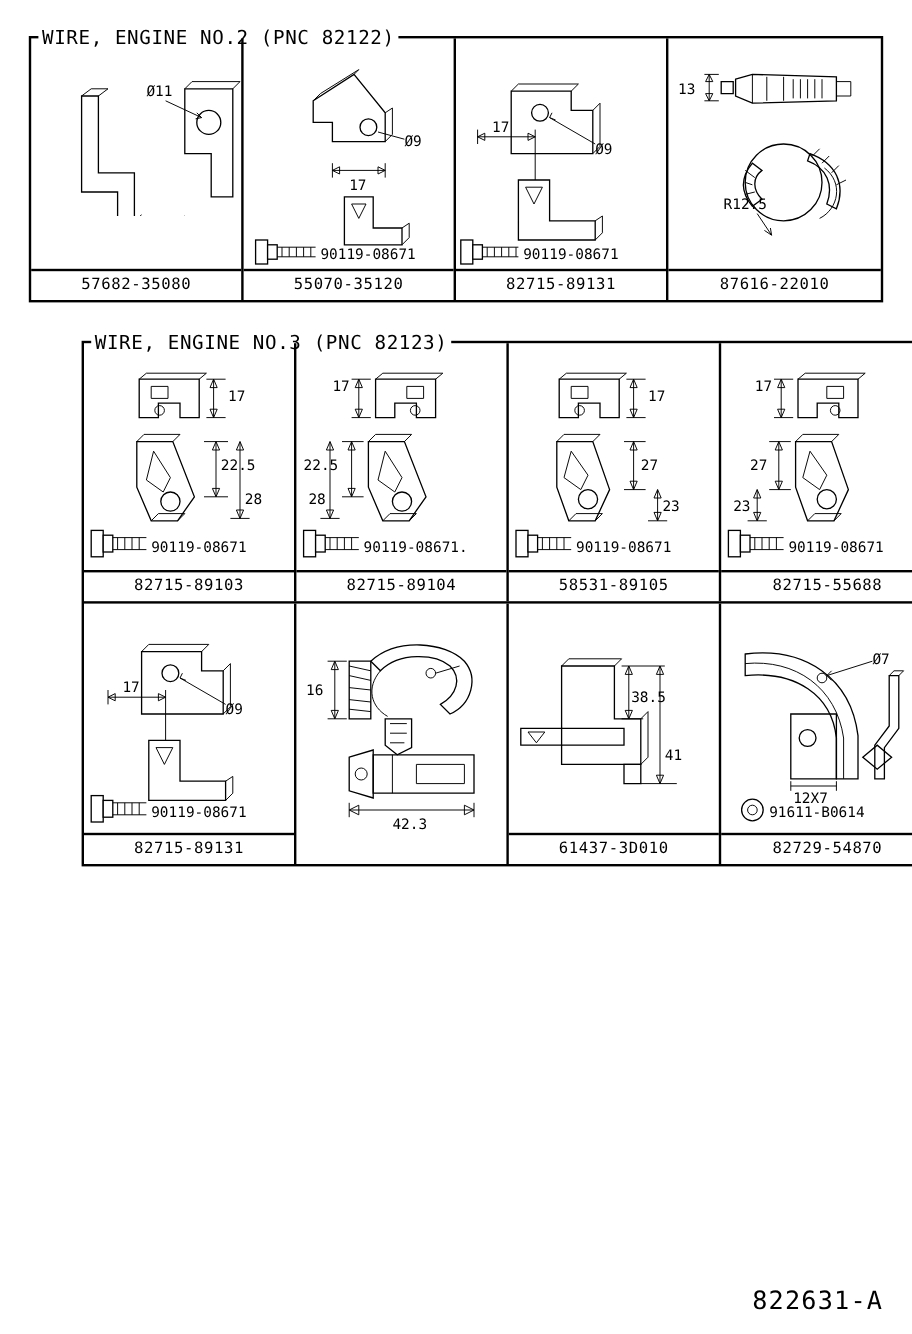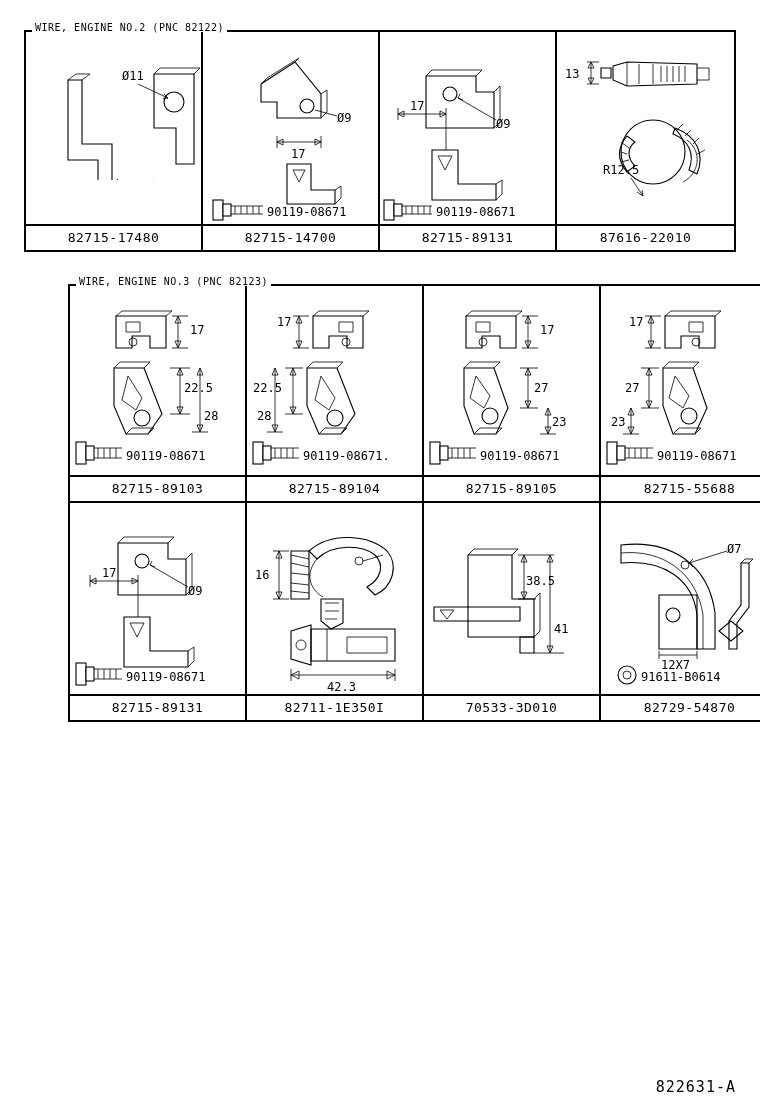--- a/index.html
+++ b/index.html
@@ -10,21 +10,21 @@
   }
   .page{position:relative;width:760px;height:1112px;}
 
   
   .section{position:absolute;border:2px solid #000;box-sizing:border-box;}
   #sec1{left:24px;top:30px;width:712px;height:222px;}
   #sec2{left:24px;top:284px;width:712px;height:438px;margin-left:44px;}
 
   .sec-title{
     position:absolute;top:-10px;left:6px;background:#fff;padding:0 3px;
-    font-size:10px;letter-spacing:0.5px;white-space:nowrap;
+    font-size:16px;letter-spacing:0.5px;white-space:nowrap;
   }
 
   
   .row{display:flex;width:100%;box-sizing:border-box;}
   .cell{
     position:relative;box-sizing:border-box;
     border-right:2px solid #000;
     display:flex;flex-direction:column;
   }
   .cell:last-child{border-right:none;}
@@ -36,21 +36,21 @@
   .rowdiv{border-bottom:2px solid #000;}
 
   svg{display:block;position:absolute;left:0;top:0;}
   .txt{font-family:"DejaVu Sans Mono","Liberation Mono",monospace;font-size:12px;fill:#000;}
   .ln{stroke:#000;stroke-width:1.1;fill:none;}
   .ln-thin{stroke:#000;stroke-width:0.8;fill:none;}
   .fillw{fill:#fff;stroke:#000;stroke-width:1.1;}
 
   
   #footcode{
-    position:absolute;right:24px;bottom:16px;font-size:15px;letter-spacing:1px;
+    position:absolute;right:24px;bottom:16px;font-size:21px;letter-spacing:1px;
   }
 </style>
 </head>
 <body>
 
 <div class="page">
 
   <div class="section" id="sec1">
     <div class="sec-title">WIRE, ENGINE  NO.2 (PNC 82122)</div>
 
@@ -73,21 +73,21 @@
             <path class="ln-thin" d="M138,62 L142,66 L137,67"></path>
             <text class="txt" x="96" y="48">Ø11</text>
 
             <path class="ln-thin" d="M72,176 L122,176"></path>
             <path class="ln-thin" d="M72,172 L72,180 M122,172 L122,180"></path>
             <path class="ln-thin" d="M72,176 L78,173 L78,179 Z" fill="#000"></path>
             <path class="ln-thin" d="M122,176 L116,173 L116,179 Z" fill="#000"></path>
             <text class="txt" x="86" y="190">17</text>
           </svg>
         </div>
-        <div class="partno">82715-17480</div>
+        <div class="partno">57682-35080</div>
       </div>
 
       <div class="cell" style="width:25%;">
         <div class="art">
           <svg viewBox="0 0 177 190" width="177" height="190">
             <path class="ln" d="M58,52 L92,30 L118,62 L118,86 L74,86 L74,70 L58,70 Z"></path>
             <path class="ln-thin" d="M58,52 L64,46 L96,26 L92,30"></path>
             <path class="ln-thin" d="M118,86 L124,80 L124,58 L118,62"></path>
             <circle class="ln" cx="104" cy="74" r="7"></circle>
             <path class="ln-thin" d="M112,78 L134,84"></path>
@@ -105,21 +105,21 @@
 
             <g>
               <rect class="fillw" x="10" y="168" width="10" height="20"></rect>
               <rect class="fillw" x="20" y="172" width="8" height="12"></rect>
               <path class="ln-thin" d="M28,174 L60,174 M28,182 L60,182"></path>
               <path class="ln-thin" d="M32,174 L32,182 M38,174 L38,182 M44,174 L44,182 M50,174 L50,182 M56,174 L56,182"></path>
             </g>
             <text class="txt" x="64" y="184">90119-08671</text>
           </svg>
         </div>
-        <div class="partno">82715-14700</div>
+        <div class="partno">55070-35120</div>
       </div>
 
       <div class="cell" style="width:25%;">
         <div class="art">
           <svg viewBox="0 0 177 190" width="177" height="190">
             <path class="ln" d="M46,44 L96,44 L96,60 L114,60 L114,96 L46,96 Z"></path>
             <path class="ln-thin" d="M46,44 L52,38 L102,38 L96,44"></path>
             <path class="ln-thin" d="M114,96 L120,90 L120,54 L114,60"></path>
             <circle class="ln" cx="70" cy="62" r="7"></circle>
             <path class="ln-thin" d="M78,66 L116,88"></path>
@@ -297,21 +297,21 @@
             <text class="txt" x="128" y="140">23</text>
             <g>
               <rect class="fillw" x="6" y="156" width="10" height="22"></rect>
               <rect class="fillw" x="16" y="160" width="8" height="14"></rect>
               <path class="ln-thin" d="M24,162 L52,162 M24,172 L52,172"></path>
               <path class="ln-thin" d="M28,162 L28,172 M34,162 L34,172 M40,162 L40,172 M46,162 L46,172"></path>
             </g>
             <text class="txt" x="56" y="174">90119-08671</text>
           </svg>
         </div>
-        <div class="partno">82715-89105</div>
+        <div class="partno">58531-89105</div>
       </div>
 
       <div class="cell" style="width:25%;">
         <div class="art">
           <svg viewBox="0 0 177 192" width="177" height="192">
             <path class="ln" d="M64,30 L114,30 L114,62 L98,62 L98,50 L80,50 L80,62 L64,62 Z"></path>
             <path class="ln-thin" d="M64,30 L70,25 L120,25 L114,30"></path>
             <path class="ln-thin" d="M88,36 L102,36 L102,46 L88,46 Z"></path>
             <circle class="ln-thin" cx="95" cy="56" r="4"></circle>
             <path class="ln-thin" d="M50,30 L50,62"></path>
@@ -403,21 +403,20 @@
             <path class="ln" d="M64,126 L148,126 L148,158 L64,158 Z"></path>
             <path class="ln-thin" d="M80,126 L80,158 M100,134 L140,134 L140,150 L100,150 Z"></path>
 
             <path class="ln-thin" d="M44,172 L148,172"></path>
             <path class="ln-thin" d="M44,166 L44,178 M148,166 L148,178"></path>
             <path class="ln-thin" d="M44,172 L52,168 L52,176 Z" fill="#000"></path>
             <path class="ln-thin" d="M148,172 L140,168 L140,176 Z" fill="#000"></path>
             <text class="txt" x="80" y="188">42.3</text>
           </svg>
         </div>
-        <div class="partno">82711-1E350I</div>
       </div>
 
       <div class="cell" style="width:25%;justify-content:flex-end;">
         <div class="art">
           <svg viewBox="0 0 177 192" width="177" height="192">
             <path class="ln" d="M44,52 L88,52 L88,96 L110,96 L110,134 L44,134 L44,118 L96,118 L96,104 L44,104 Z"></path>
             <path class="ln-thin" d="M44,52 L50,46 L94,46 L88,52"></path>
             <path class="ln-thin" d="M110,134 L116,128 L116,90 L110,96"></path>
             <path class="ln" d="M10,104 L44,104 L44,118 L10,118 Z"></path>
             <path class="ln-thin" d="M16,107 L30,107 L23,116 Z"></path>
@@ -429,21 +428,21 @@
             <text class="txt" x="102" y="82">38.5</text>
 
             <path class="ln-thin" d="M126,52 L126,150"></path>
             <path class="ln-thin" d="M110,150 L140,150"></path>
             <path class="ln-thin" d="M126,52 L123,59 L129,59 Z" fill="#000"></path>
             <path class="ln-thin" d="M126,150 L123,143 L129,143 Z" fill="#000"></path>
             <text class="txt" x="130" y="130">41</text>
             <path class="ln" d="M96,134 L110,134 L110,150 L96,150 Z"></path>
           </svg>
         </div>
-        <div class="partno">70533-3D010</div>
+        <div class="partno">61437-3D010</div>
       </div>
 
       <div class="cell" style="width:25%;">
         <div class="art">
           <svg viewBox="0 0 177 192" width="177" height="192">
 
             <path class="ln" d="M20,42 C70,36 108,62 114,110 L114,146 L96,146 L96,112 C92,76 62,56 20,60 Z"></path>
             <path class="ln-thin" d="M20,50 C62,46 96,70 102,112 L102,146"></path>
             <path class="ln" d="M58,92 L96,92 L96,146 L58,146 Z" fill="none"></path>
             <circle class="ln" cx="72" cy="112" r="7"></circle>

